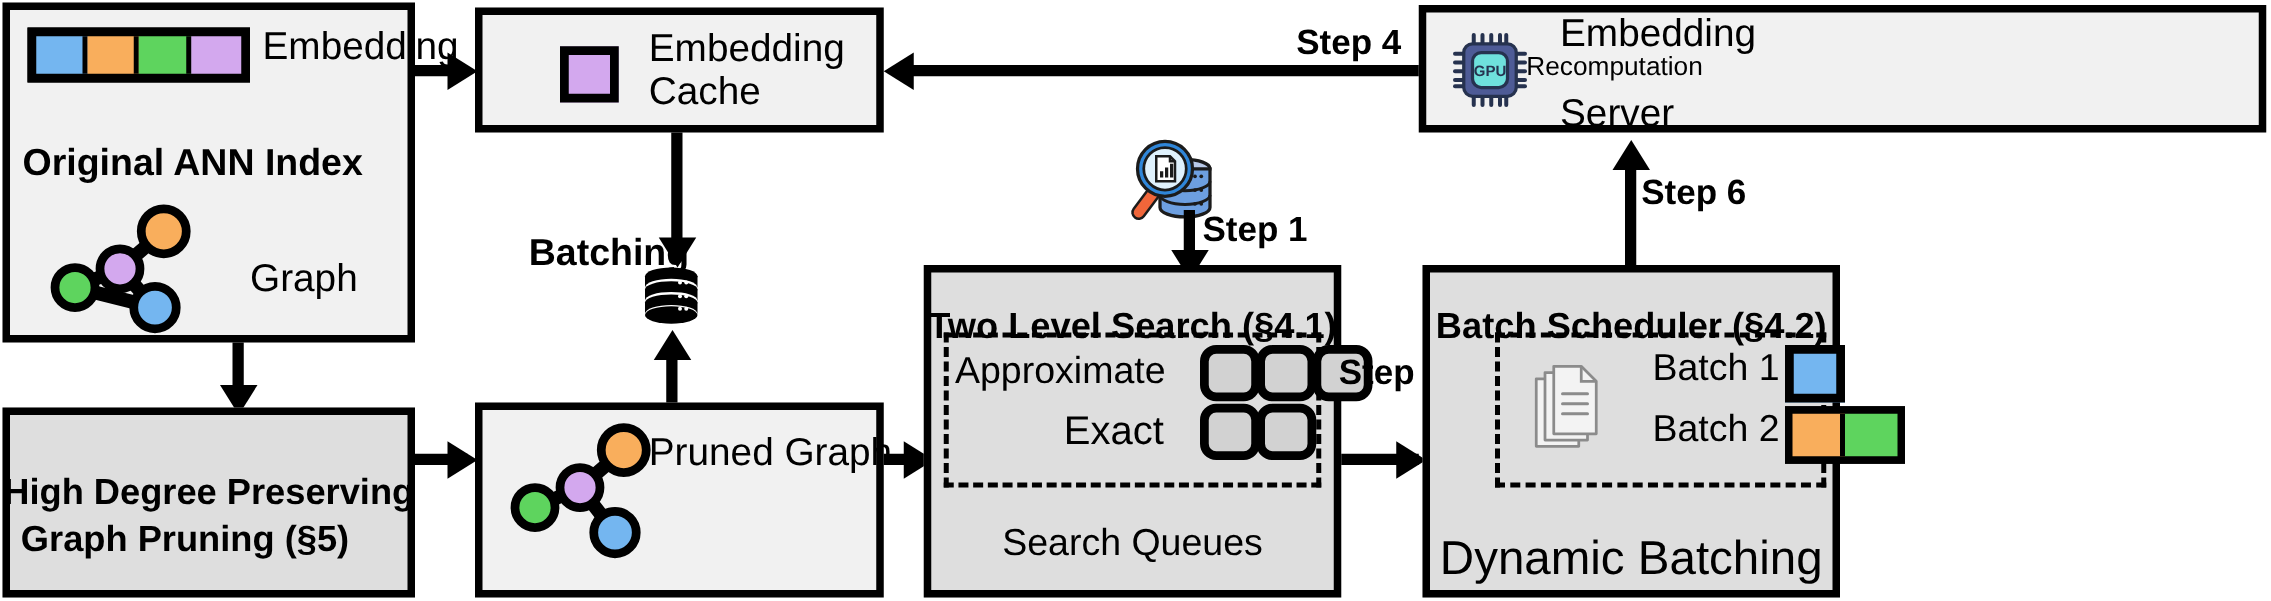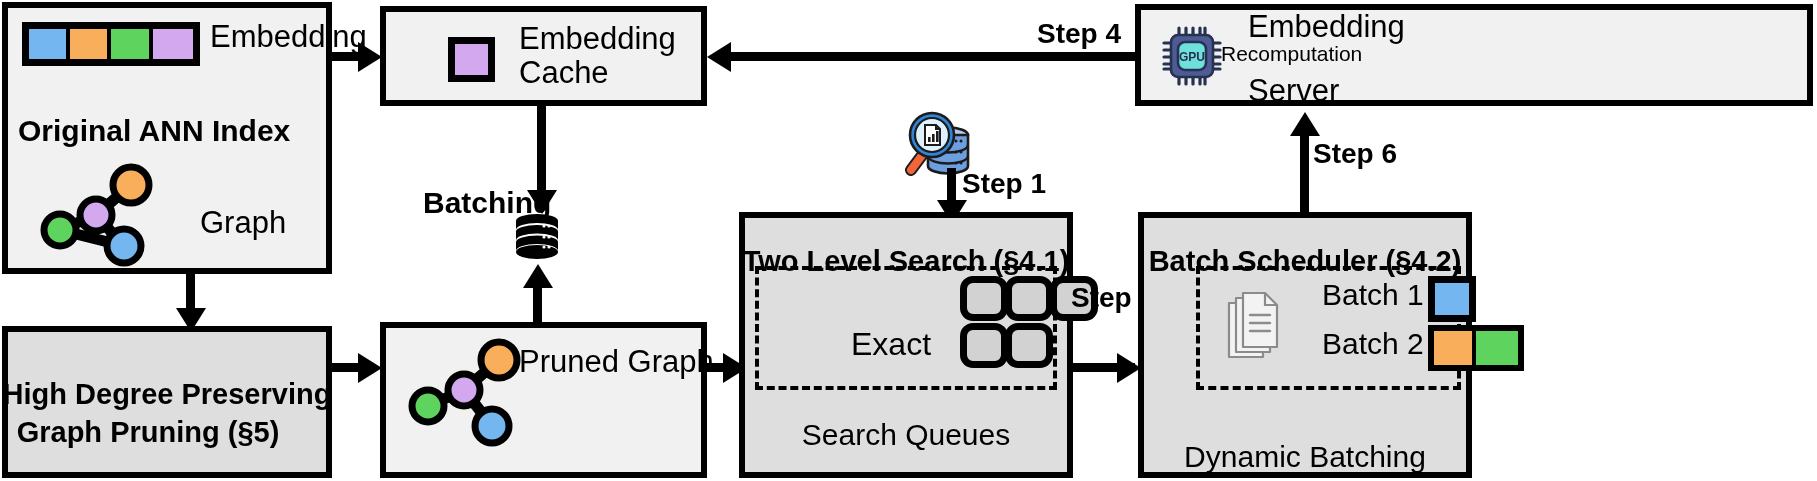--- a/index.html
+++ b/index.html
@@ -176,20 +176,21 @@
 
   <div class="vline" style="left:947px;top:168px;height:38px;"></div>
   <div class="ahead down" style="left:937px;top:200px;"></div>
   <div class="lbl b" style="left:962px;top:168px;font-size:28px;">Step 1</div>
 
   <div class="box gray" style="left:739px;top:212px;width:334px;height:266px;"></div>
   <div class="lbl b ctr" style="left:739px;top:225px;width:334px;font-size:29px;">Two Level Search (§4.1)</div>
 
   <div class="dashed" style="left:755px;top:266px;width:302px;height:124px;"></div>
 
+  <div class="lbl" style="left:764px;top:280px;font-size:30px;">Approximate</div>
   <div class="slots" style="left:960px;top:276px;">
     <div class="slot"></div>
     <div class="slot"></div>
     <div class="slot"></div>
   </div>
 
   <div class="lbl" style="left:851px;top:327px;font-size:32px;">Exact</div>
   <div class="slots" style="left:960px;top:323px;">
     <div class="slot"></div>
     <div class="slot"></div>
@@ -222,21 +223,21 @@
 
   <div class="lbl" style="left:1322px;top:278px;font-size:30px;">Batch 1</div>
   <div class="sqbox" style="left:1428px;top:276px;width:48px;height:46px;background:#74b6f0;"></div>
 
   <div class="lbl" style="left:1322px;top:327px;font-size:30px;">Batch 2</div>
   <div class="sqpair" style="left:1428px;top:325px;width:96px;height:46px;">
     <div class="sw" style="background:#f9ae5c;"></div>
     <div class="sw" style="background:#5ed45e;"></div>
   </div>
 
-  <div class="lbl ctr" style="left:1138px;top:420px;width:334px;font-size:30px;">Dynamic Batching</div>
+  <div class="lbl ctr" style="left:1138px;top:406px;width:334px;font-size:38px;">Dynamic Batching</div>
 
   <div class="vline" style="left:1300px;top:130px;height:82px;"></div>
   <div class="ahead up" style="left:1290px;top:112px;"></div>
   <div class="lbl b" style="left:1313px;top:138px;font-size:28px;">Step 6</div>
 
   <div class="box" style="left:1135px;top:4px;width:678px;height:102px;"></div>
 
   <svg style="position:absolute;left:1162px;top:26px;" width="60" height="60" viewBox="0 0 60 60">
     <g stroke="#26324f" stroke-width="3.2" stroke-linecap="round">
       <line x1="17" y1="2" x2="17" y2="11"></line>

